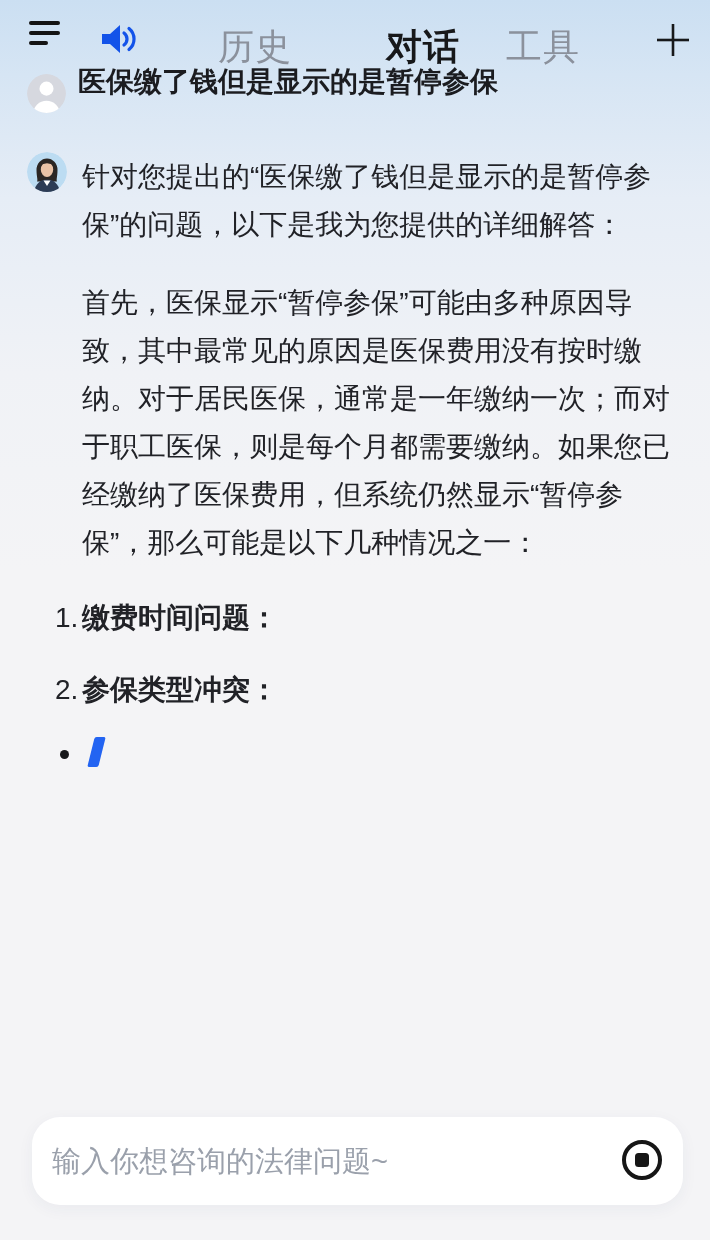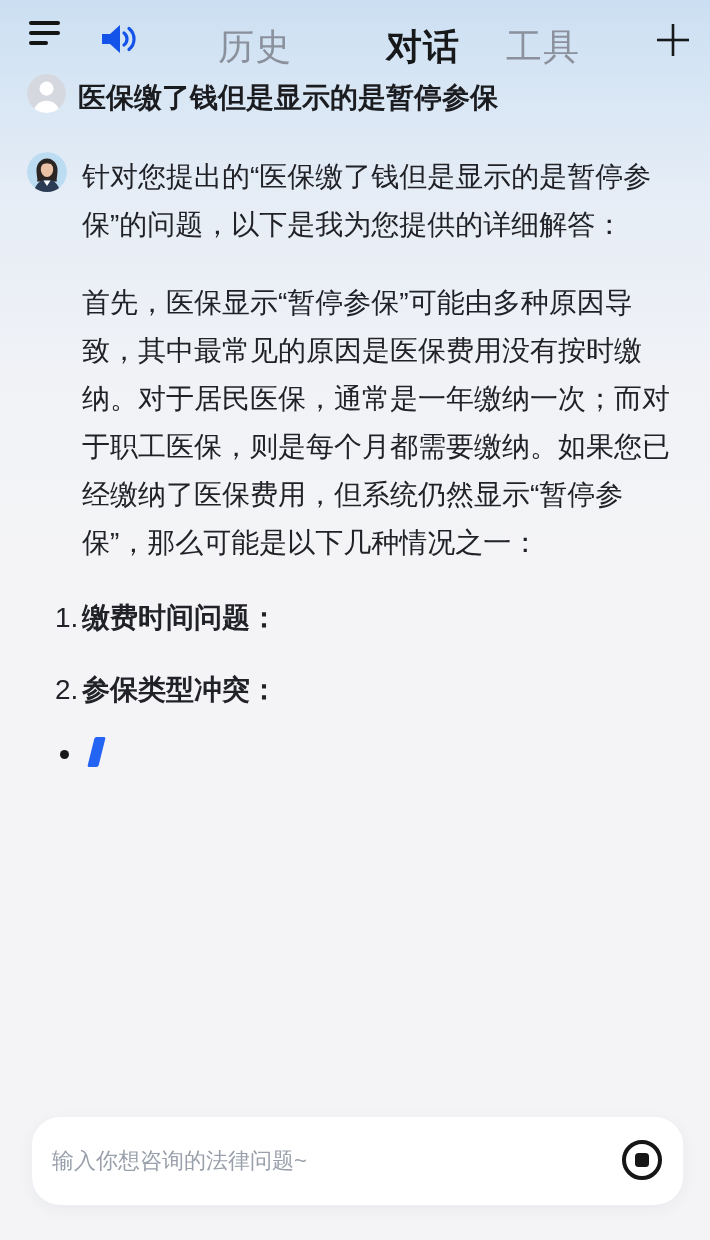--- a/index.html
+++ b/index.html
@@ -22,21 +22,21 @@
   .speaker { position:absolute; left:99px; top:23px; }
   .tabs { position:absolute; left:218px; top:23px; display:flex; gap:46px; }
   .tab { font-size:36px; color:#8b919c; letter-spacing:1px; cursor:pointer; white-space:nowrap; }
   .tab.active { color:#17181a; font-weight:700;margin-left:48px; }
   .plusbtn { position:absolute; right:18px; top:21px; width:38px; height:38px; cursor:pointer; }
 
   
   .avatar { border-radius:50%; overflow:hidden; }
   .user-avatar { position:absolute; left:27px; top:74px; width:39px; height:39px; }
   .user-text {
-    position:absolute; left:78px; top:78px; right:20px;
+    position:absolute; left:78px; top:62px; right:20px;
     font-size:28px; font-weight:700; line-height:40px; color:#1b1c20;
   }
 
   
   .asst-avatar { position:absolute; left:27px; top:152px; width:40px; height:40px; }
   .asst-content {
     position:absolute; left:82px; top:153px; width:604px;
     font-size:28px; line-height:48px; color:#212227;
   }
   .asst-content p { margin:0; }
@@ -62,21 +62,21 @@
   
   .input-bar {
     position:absolute; left:32px; top:1117px; width:651px; height:88px;
     background:#ffffff; border-radius:28px;
     box-shadow:0 4px 16px rgba(40,60,90,0.05);
   }
   .input-bar input {
     position:absolute; left:20px; top:0; height:100%; width:500px;
     border:none; outline:none; background:transparent;
     font-family:"Liberation Sans", sans-serif;
-    font-size:22px; color:#701a75;
+    font-size:29px; color:#701a75;
   }
   .input-bar input::placeholder { color:#9aa0ab; opacity:1; }
   .stop-btn {
     position:absolute; right:21px; top:23px; width:40px; height:40px;
     border-radius:50%; border:4.5px solid #161616; background:transparent;
     display:flex; align-items:center; justify-content:center; cursor:pointer; padding:0;
   }
   .stop-btn .sq { width:14px; height:14px; background:#161616; border-radius:3.5px; }
 </style>
 </head>

